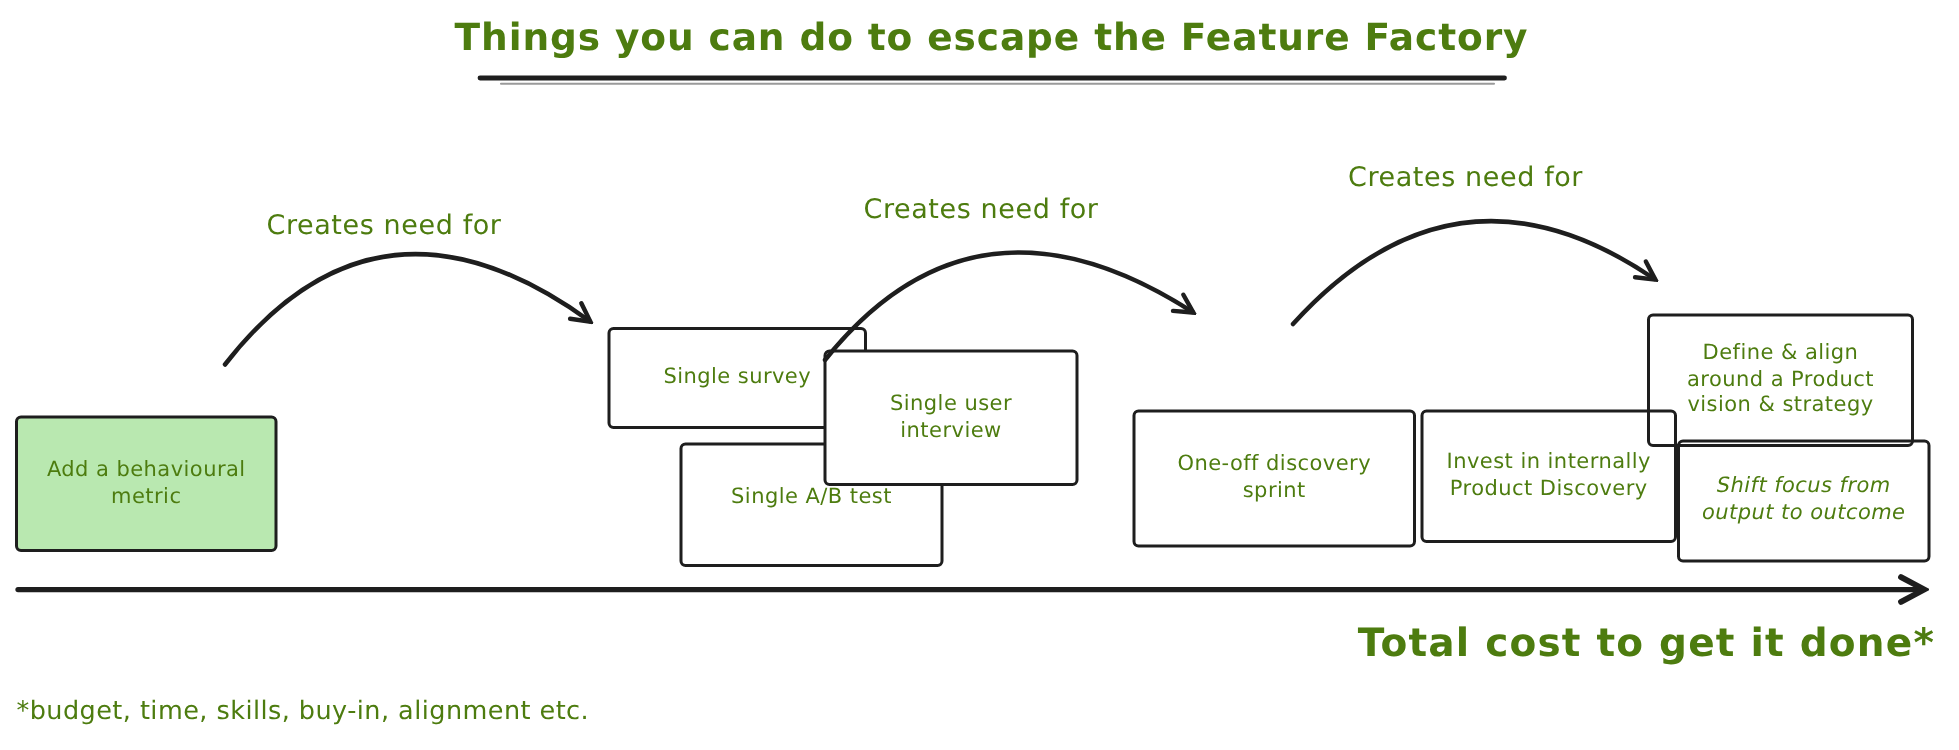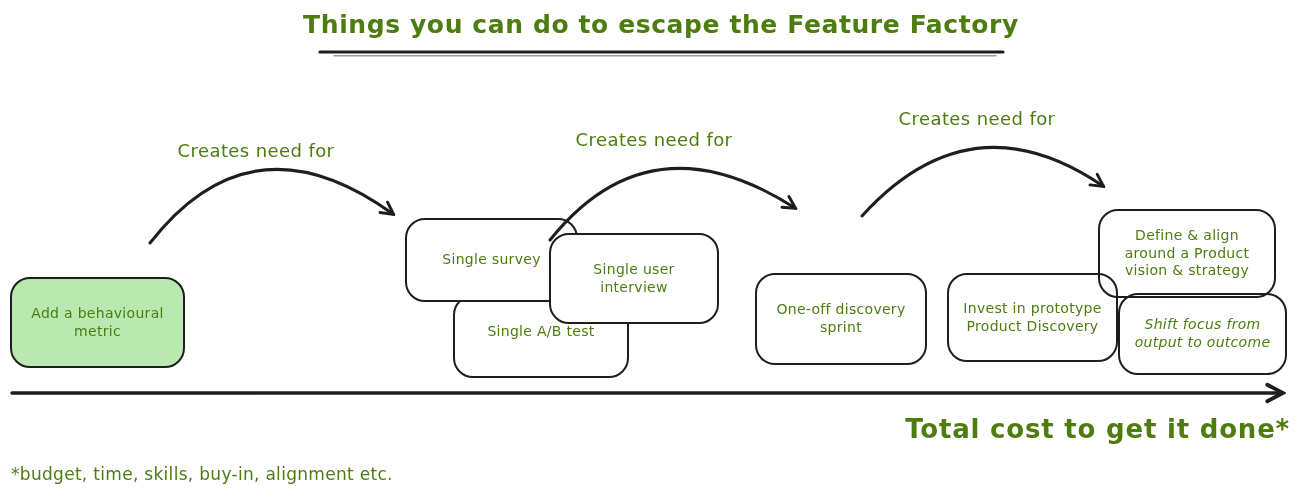--- a/index.html
+++ b/index.html
@@ -5,21 +5,21 @@
   html,body{margin:0;padding:0;background:#fff;}
   .stage{
     position:relative;width:1306px;height:500px;background:#ffffff;
     overflow:hidden;font-family:"DejaVu Sans",sans-serif;color:#4d7c0f;
   }
   .title{
     position:absolute;top:10px;left:661px;transform:translateX(-50%);
     font-size:25px;font-weight:700;letter-spacing:.6px;white-space:nowrap;
   }
   .box{
-    position:absolute;border:2.6px solid #1e1e1e;border-radius:20px;
+    position:absolute;border:2.6px solid #1e1e1e;border-radius:4px;
     background:#ffffff;display:flex;align-items:center;justify-content:center;
     text-align:center;font-size:14px;line-height:1.28;white-space:pre-line;
     letter-spacing:.3px;padding:4px 10px;box-sizing:border-box;
   }
   .box.green{background:#b9e8b0;}
   .box.clear{background:transparent;}
   .box.top-text{align-items:flex-start;padding-top:26px;}
   .hand-label{position:absolute;font-size:18px;letter-spacing:.4px;white-space:nowrap;}
   .cost-label{
     position:absolute;top:414px;right:16px;font-size:26px;font-weight:700;
@@ -30,32 +30,32 @@
 </style>
 </head>
 <body>
 
 <div class="stage">
 
   <div class="title">Things you can do to escape the Feature Factory</div>
 
   <div class="box top-text" style="left:453px;top:295px;width:176px;height:83px;">Single A/B test</div>
 
-  <div class="box" style="left:405px;top:218px;width:173px;height:84px;">Single survey</div>
+  <div class="box" style="left:405px;top:218px;width:173px;height:68px;">Single survey</div>
 
   <div class="box" style="left:549px;top:233px;width:170px;height:91px;">Single user interview</div>
 
   <div class="box green" style="left:10px;top:277px;width:175px;height:91px;">Add a behavioural
 metric</div>
 
 
-  <div class="box" style="left:755px;top:273px;width:172px;height:92px;">One-off discovery
+  <div class="box" style="left:755px;top:273px;width:189px;height:92px;">One-off discovery
 sprint</div>
 
-  <div class="box" style="left:947px;top:273px;width:171px;height:89px;">Invest in prototype
+  <div class="box" style="left:947px;top:273px;width:171px;height:89px;">Invest in internally
 Product Discovery</div>
 
   <div class="box" style="left:1118px;top:293px;width:169px;height:82px;font-style:italic;">Shift focus from
 output to outcome</div>
 
   <div class="box clear" style="left:1098px;top:209px;width:178px;height:89px;">Define &amp; align
 around a Product
 vision &amp; strategy</div>
 
   <div class="hand-label" style="left:256px;top:140px;transform:translateX(-50%);">Creates need for</div>

